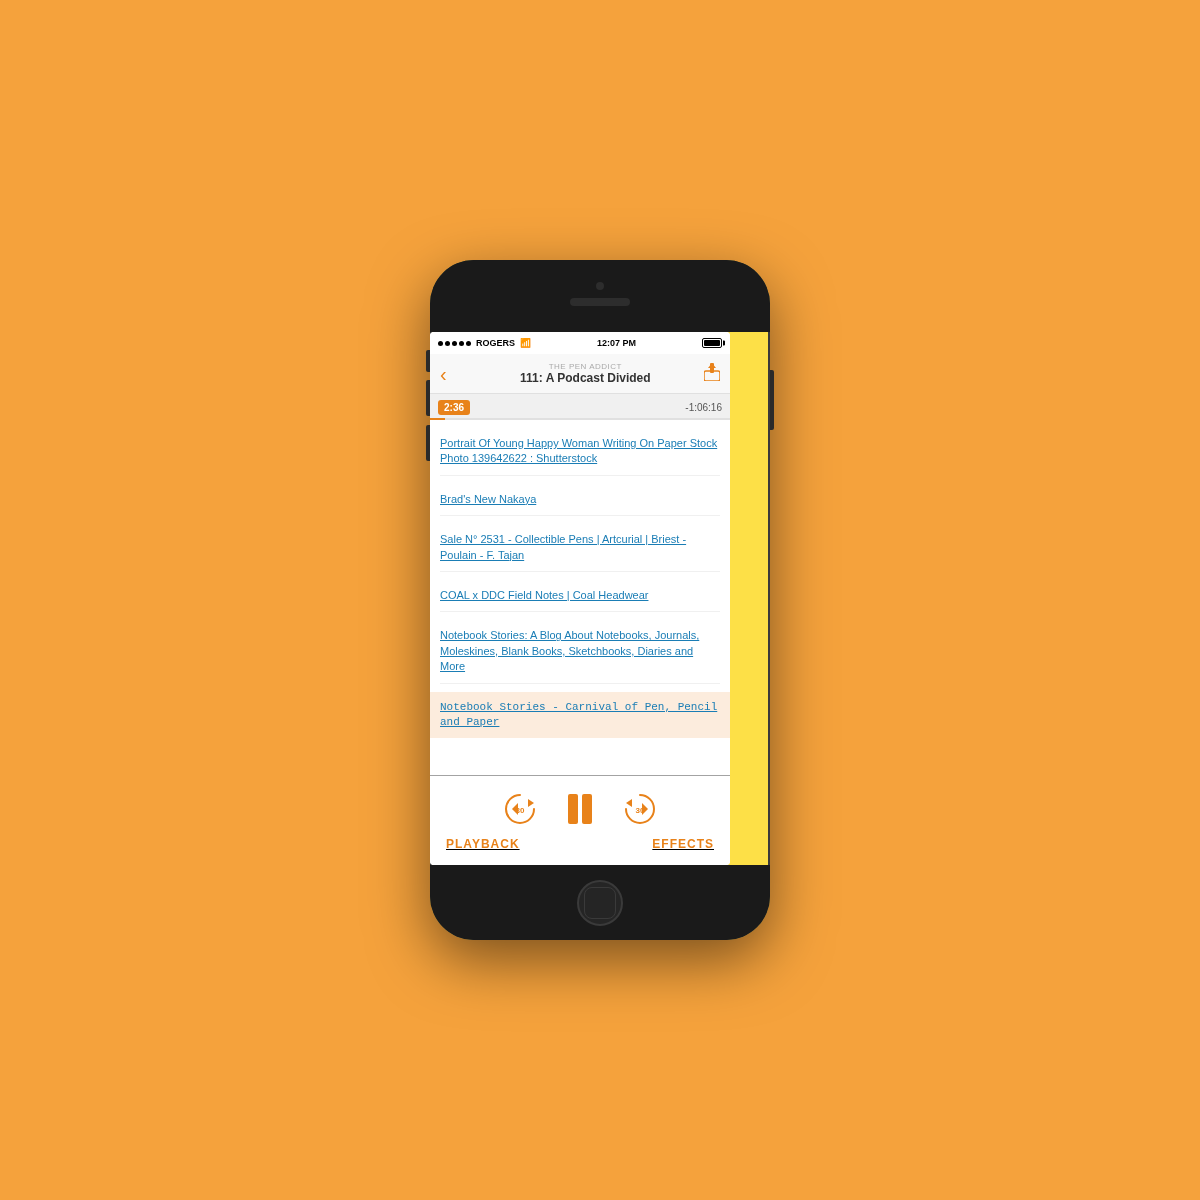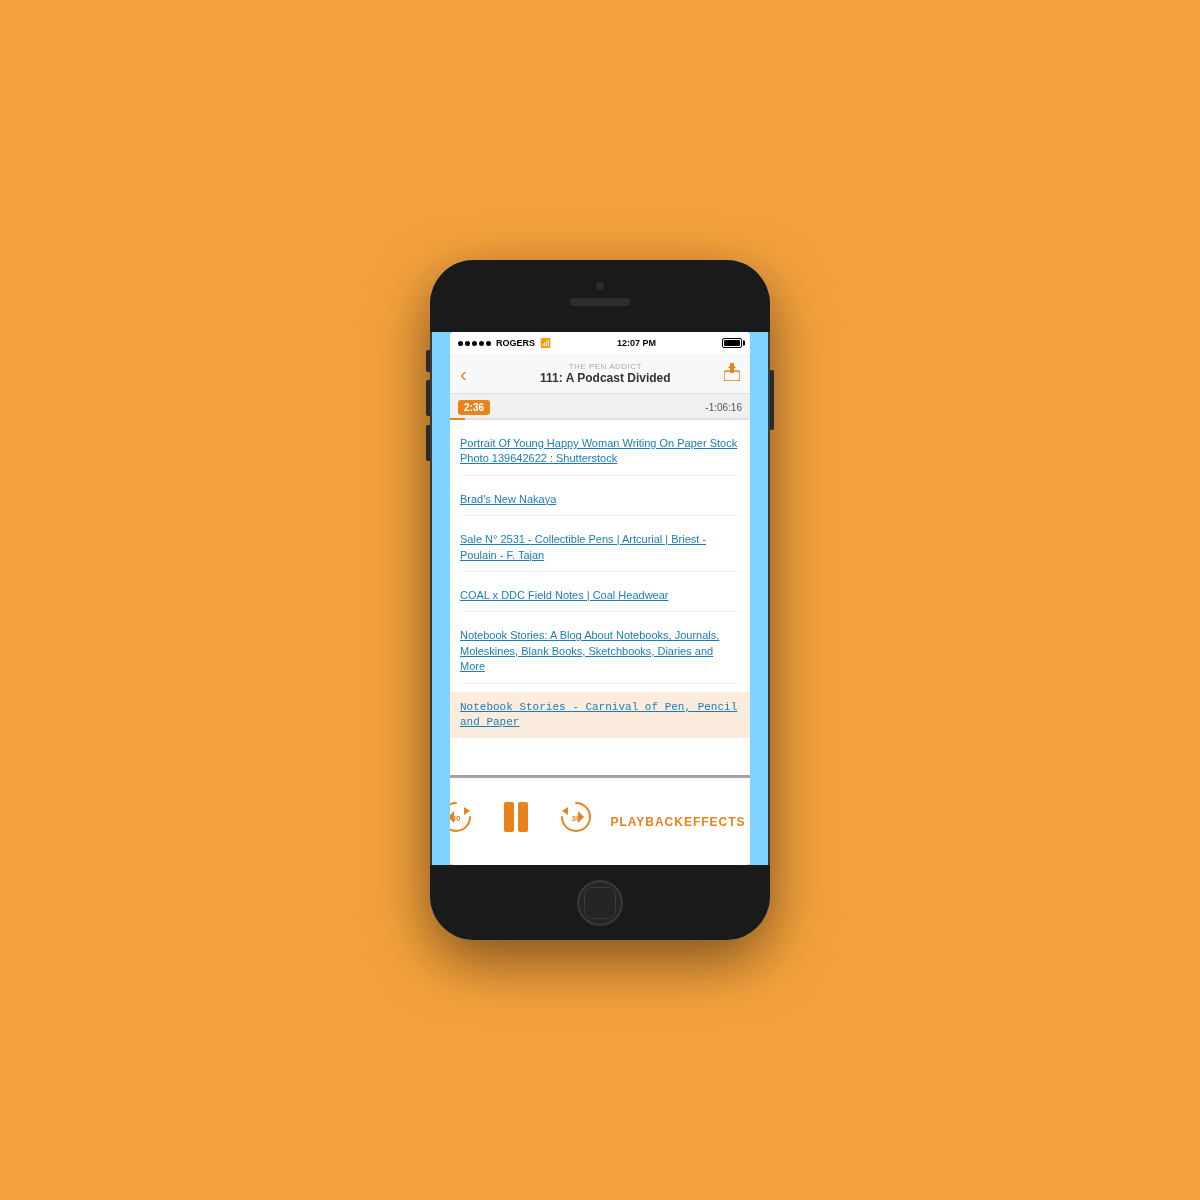--- a/index.html
+++ b/index.html
@@ -11,27 +11,26 @@
       display: flex;
       align-items: center;
       justify-content: center;
       font-family: -apple-system, 'Helvetica Neue', Arial, sans-serif;
       overflow: hidden;
     }
 
     .phone-outer {
       width: 340px;
       height: 680px;
-      background: #7dd3fc;
+      background: #fde047;
       border-radius: 44px;
       position: relative;
       box-shadow: 0 20px 60px rgba(0,0,0,0.5), inset 0 0 0 2px #3a3a3a;
       display: flex;
       flex-direction: column;
-      align-items: center;
     }
 
     
     .btn-power {
       position: absolute;
       right: -4px;
       top: 110px;
       width: 4px;
       height: 60px;
       background: #2a2a2a;
@@ -344,25 +343,27 @@
     .link-item.highlighted {
       background: rgba(232, 130, 26, 0.15);
       margin: 0 -10px;
       padding: 8px 10px;
     }
 
     
     .player-controls {
       height: 90px;
       background: #fff;
-      border-top: 3px solid #a3a3a3;
-      display: flex;
+      border-top: 1px solid #a3a3a3;
+      display: flex;
+      flex-direction: column;
       align-items: center;
       justify-content: center;
       flex-shrink: 0;
+      text-decoration: underline;
     }
 
     .controls-row {
       display: flex;
       align-items: center;
       justify-content: center;
       gap: 30px;
       margin-bottom: 10px;
     }
 

